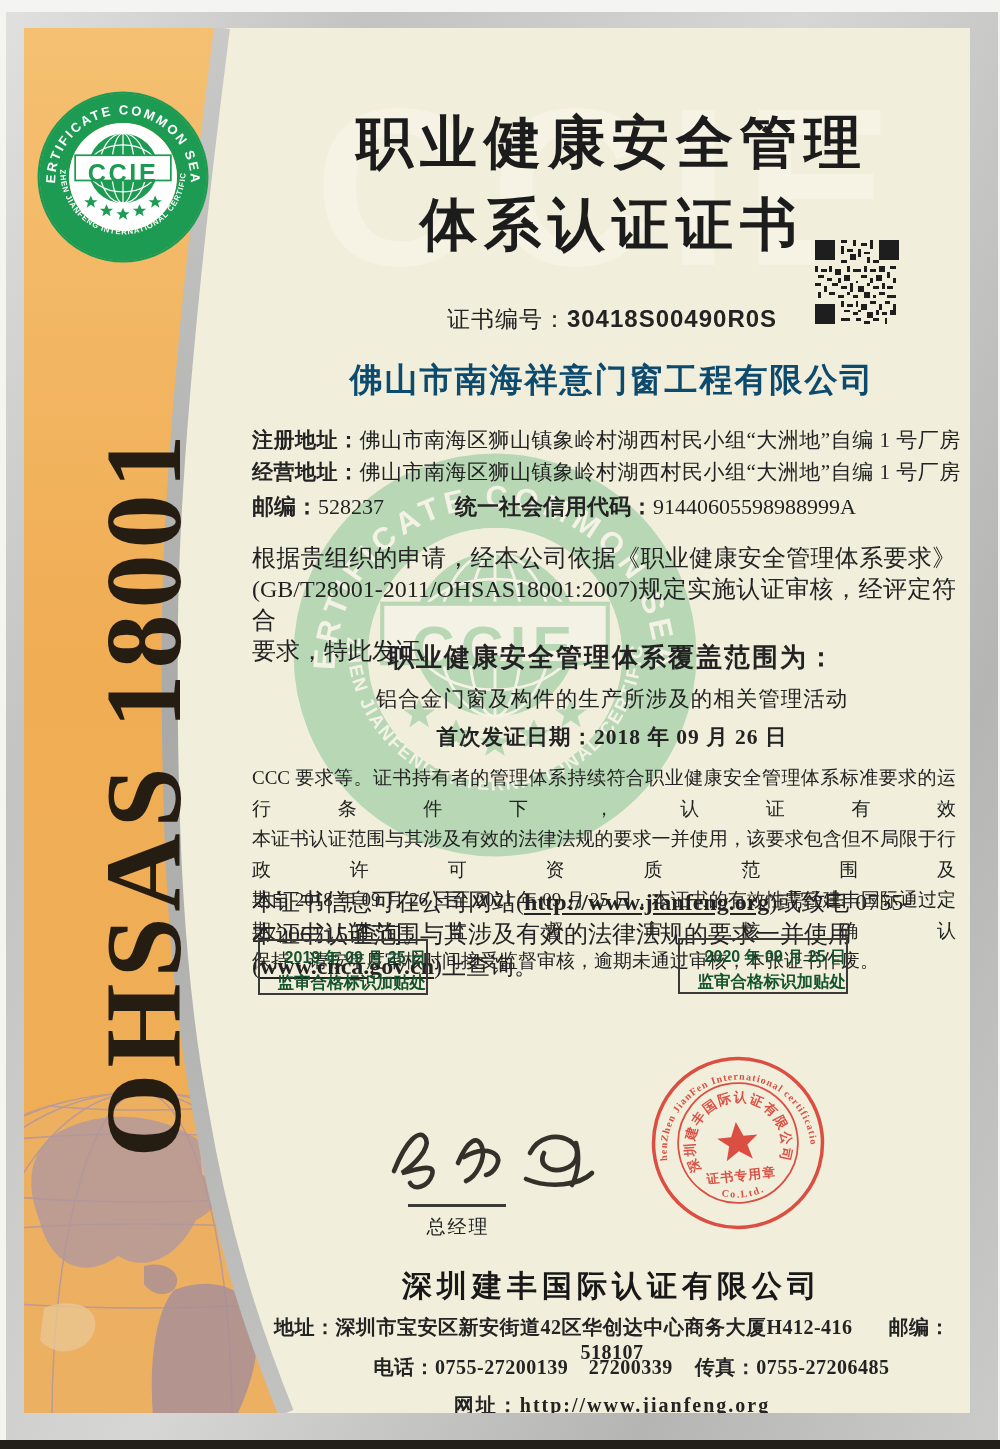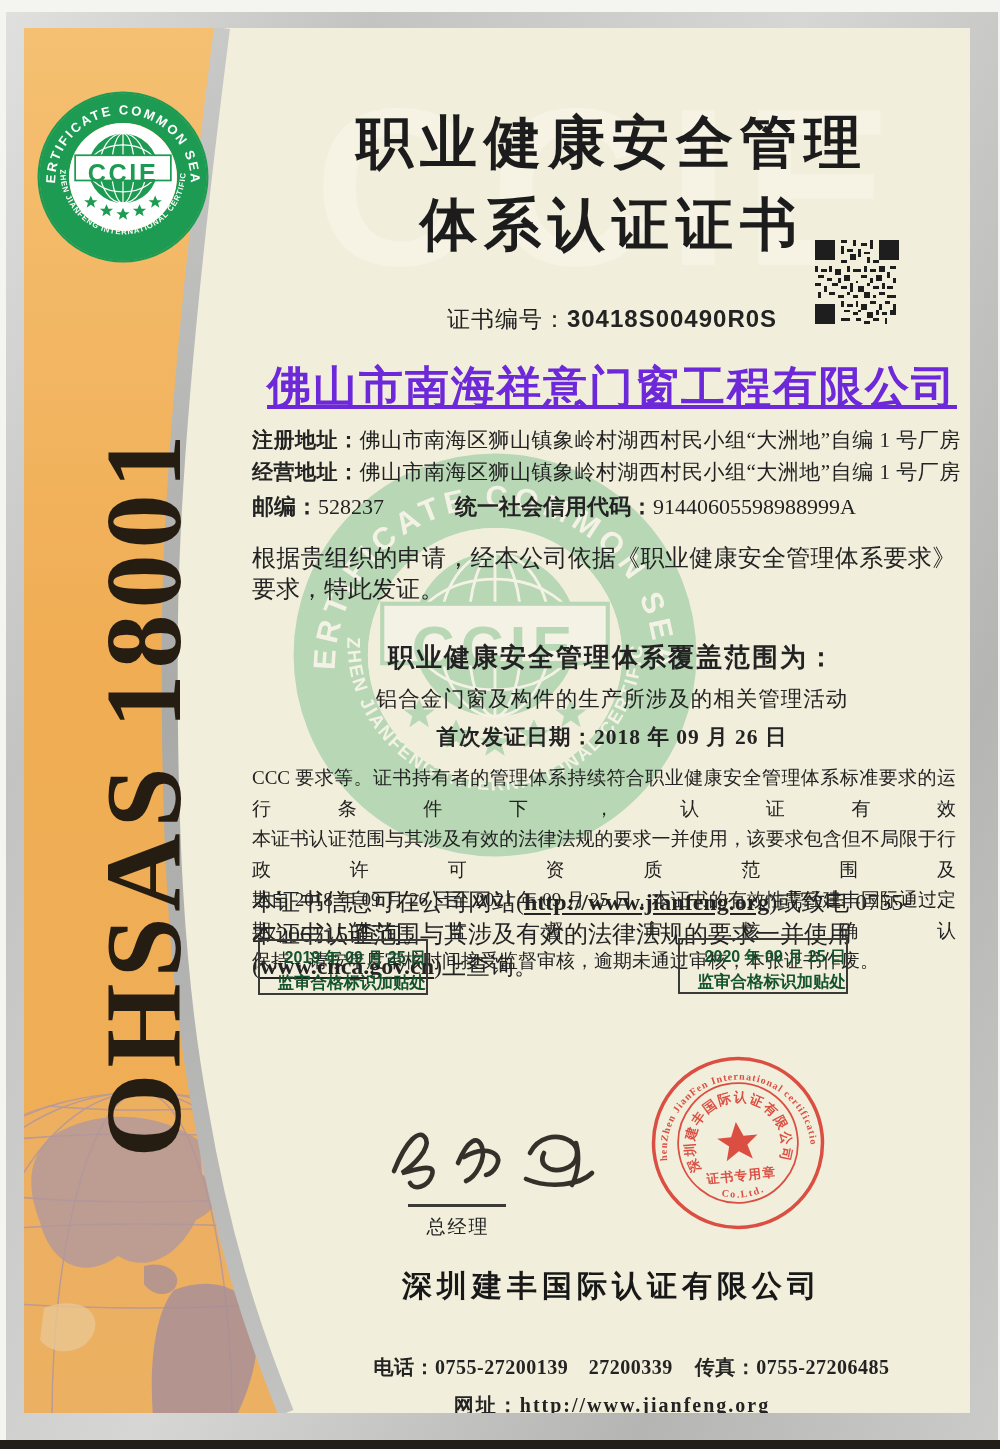--- a/index.html
+++ b/index.html
@@ -19,21 +19,21 @@
   .topseal{left:12px;top:62px;width:174px;height:174px;z-index:4;}
   .ohsas{left:50px;top:1218px;width:906px;height:140px;transform:rotate(-90deg);
     transform-origin:0 0;z-index:5;font-size:108px;font-weight:bold;color:#251d12;
     letter-spacing:6px;white-space:nowrap;line-height:140px;text-align:center;}
   .content{left:0;top:0;width:946px;height:1385px;z-index:6;color:#232323;}
   .qr{left:791px;top:212px;width:84px;height:84px;}
   .ctr{left:230px;right:0;text-align:center;}
   .title{top:74px;font-size:57px;font-weight:bold;line-height:82px;letter-spacing:7px;color:#1c1c1c;}
   .certno{top:276px;font-size:23px;letter-spacing:1px;}
   .certno b{font-family:"Liberation Sans","DejaVu Sans",sans-serif;font-size:24px;letter-spacing:1px;}
-  .company{top:330px;font-size:44px;font-weight:bold;letter-spacing:2px;color:#6d28d9;text-decoration:underline;}
+  .company{top:330px;font-size:33px;font-weight:bold;letter-spacing:2px;color:#0c4a6e;}
   .addr{left:228px;font-size:21px;letter-spacing:.5px;}
   .addr .lbl{font-weight:bold;}
   .meta{left:228px;right:14px;font-size:22px;}
   .meta .lbl{font-weight:bold;}
   .meta .credit{position:absolute;left:203px;top:0;}
   .para1{left:228px;right:14px;top:515px;font-size:24px;line-height:31px;}
   .para2{left:228px;right:14px;top:735px;font-size:19px;line-height:30.5px;}
   .jline{text-align:justify;text-align-last:justify;}
   .scopehead{top:612px;font-size:26px;font-weight:bold;letter-spacing:2px;}
   .scopetext{top:656px;font-size:21.5px;letter-spacing:1px;}
@@ -259,20 +259,21 @@
     </div>
     <div class="abs meta" style="top:464px">
       <span class="lbl">邮编：</span><span>528237</span>
       <span class="credit">
         <span class="lbl">统一社会信用代码：</span><span>91440605598988999A</span>
       </span>
     </div>
 
     <div class="abs para1">
       <div class="jline">根据贵组织的申请，经本公司依据《职业健康安全管理体系要求》</div>
+      <div class="jline">(GB/T28001-2011/OHSAS18001:2007)规定实施认证审核，经评定符合</div>
       <div>要求，特此发证。</div>
     </div>
 
     <div class="abs ctr scopehead">职业健康安全管理体系覆盖范围为：</div>
     <div class="abs ctr scopetext">铝合金门窗及构件的生产所涉及的相关管理活动</div>
     <div class="abs ctr firstissue">首次发证日期：2018 年 09 月 26 日</div>
 
     <div class="abs para2">
       <div class="jline">CCC 要求等。证书持有者的管理体系持续符合职业健康安全管理体系标准要求的运行条件下，认证有效</div>
       <div class="jline">本证书认证范围与其涉及有效的法律法规的要求一并使用，该要求包含但不局限于行政许可资质范围及</div>
@@ -324,20 +325,23 @@
         </text>
         <text font-size="15" font-weight="bold" letter-spacing="2">
           <textPath href="#redCn" startOffset="50%" text-anchor="middle">深圳建丰国际认证有限公司</textPath>
         </text>
         <path d="M0,-24 L7.1,-7.4 L23,-7.4 L10.4,2.9 L14.9,19.4 L0,9.4 L-14.9,19.4 L-10.4,2.9 L-23,-7.4 L-7.1,-7.4 Z"></path>
         <text y="42" text-anchor="middle" font-size="14.5" font-weight="bold" letter-spacing="1.5">证书专用章</text>
       </g>
     </svg>
 
     <div class="abs ctr issuer-name">深圳建丰国际认证有限公司</div>
+    <div class="abs ctr issuer-row row1">
+      <span>地址：</span><span>深圳市宝安区新安街道42区华创达中心商务大厦H412-416</span><span class="gap"></span><span>邮编：</span><span>518107</span>
+    </div>
     <div class="abs ctr issuer-row row2">
       <span>电话：</span><span>0755-27200139　27200339</span><span class="gap2"></span><span>传真：</span><span>0755-27206485</span>
     </div>
     <div class="abs ctr issuer-row row3">
       <span>网址：</span><span>http://www.jianfeng.org</span>
     </div>
   </div>
 </div>
 
 </body></html>

